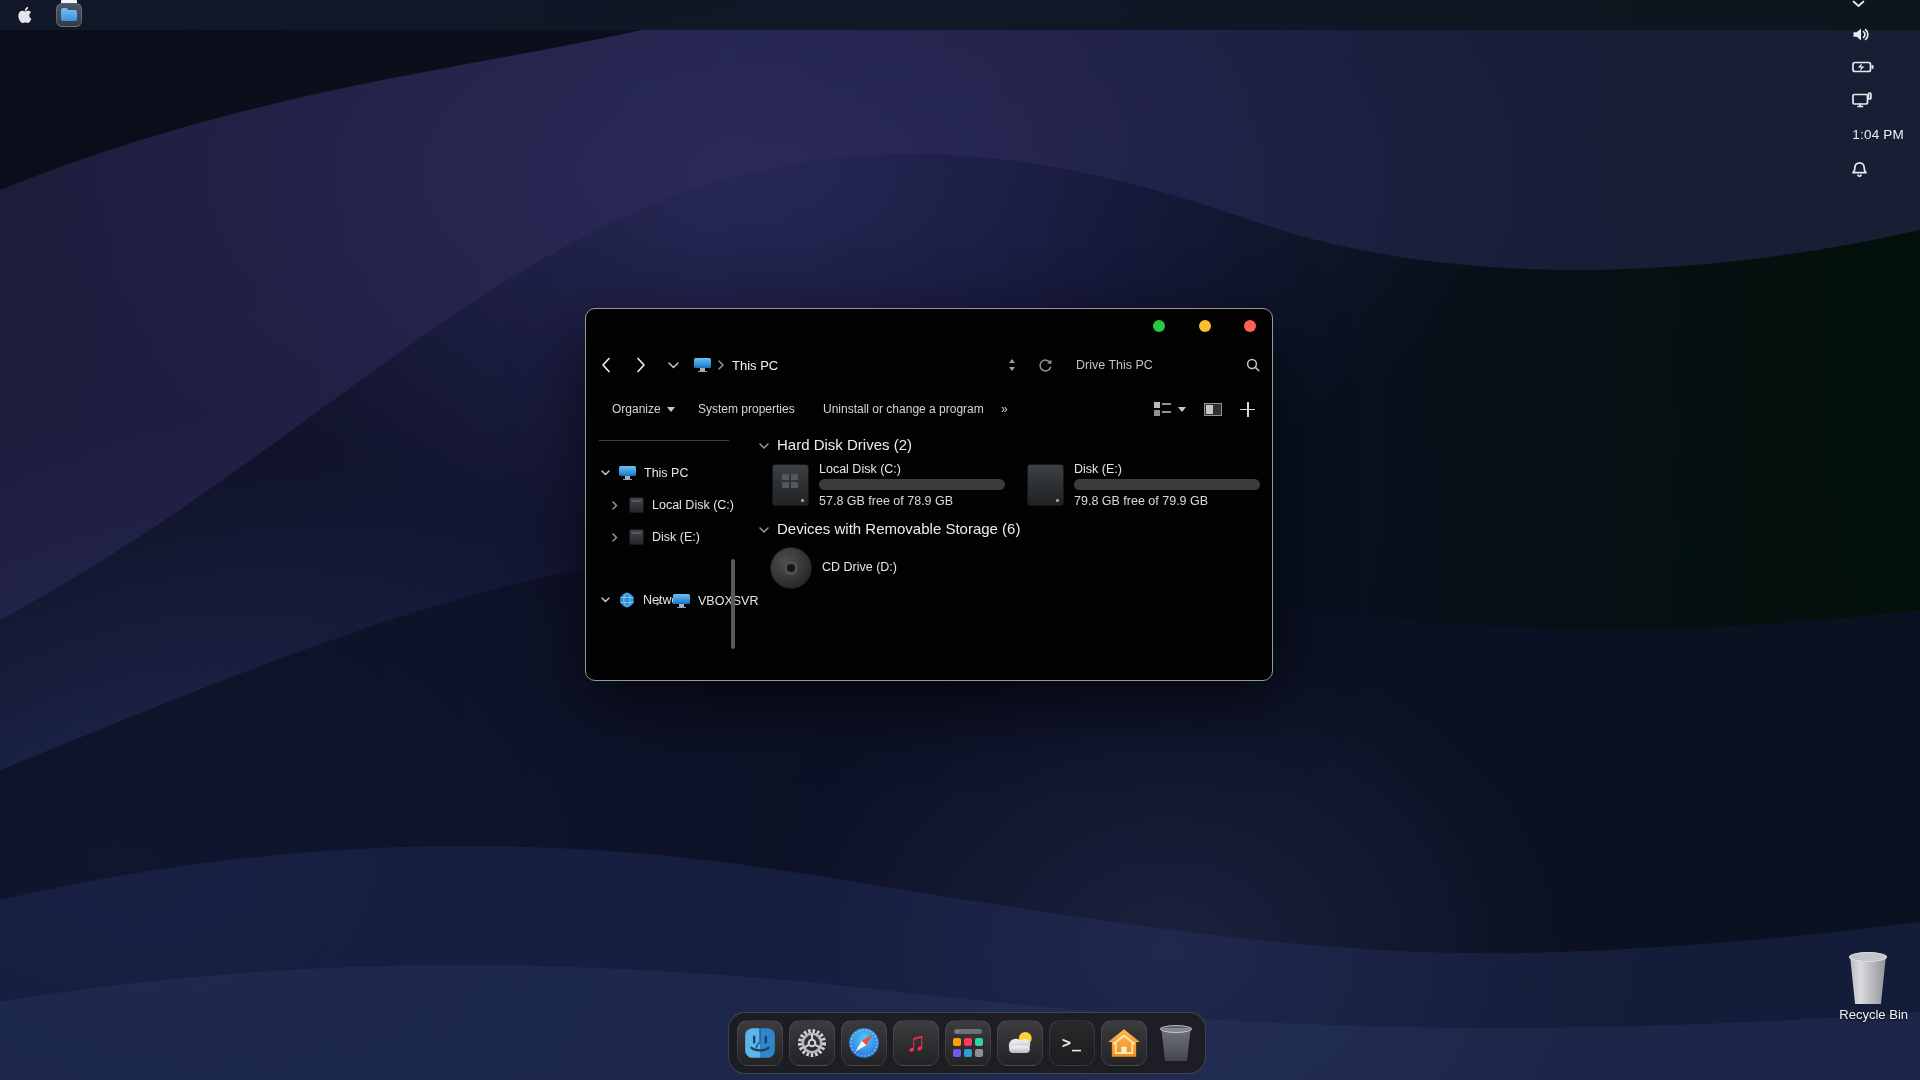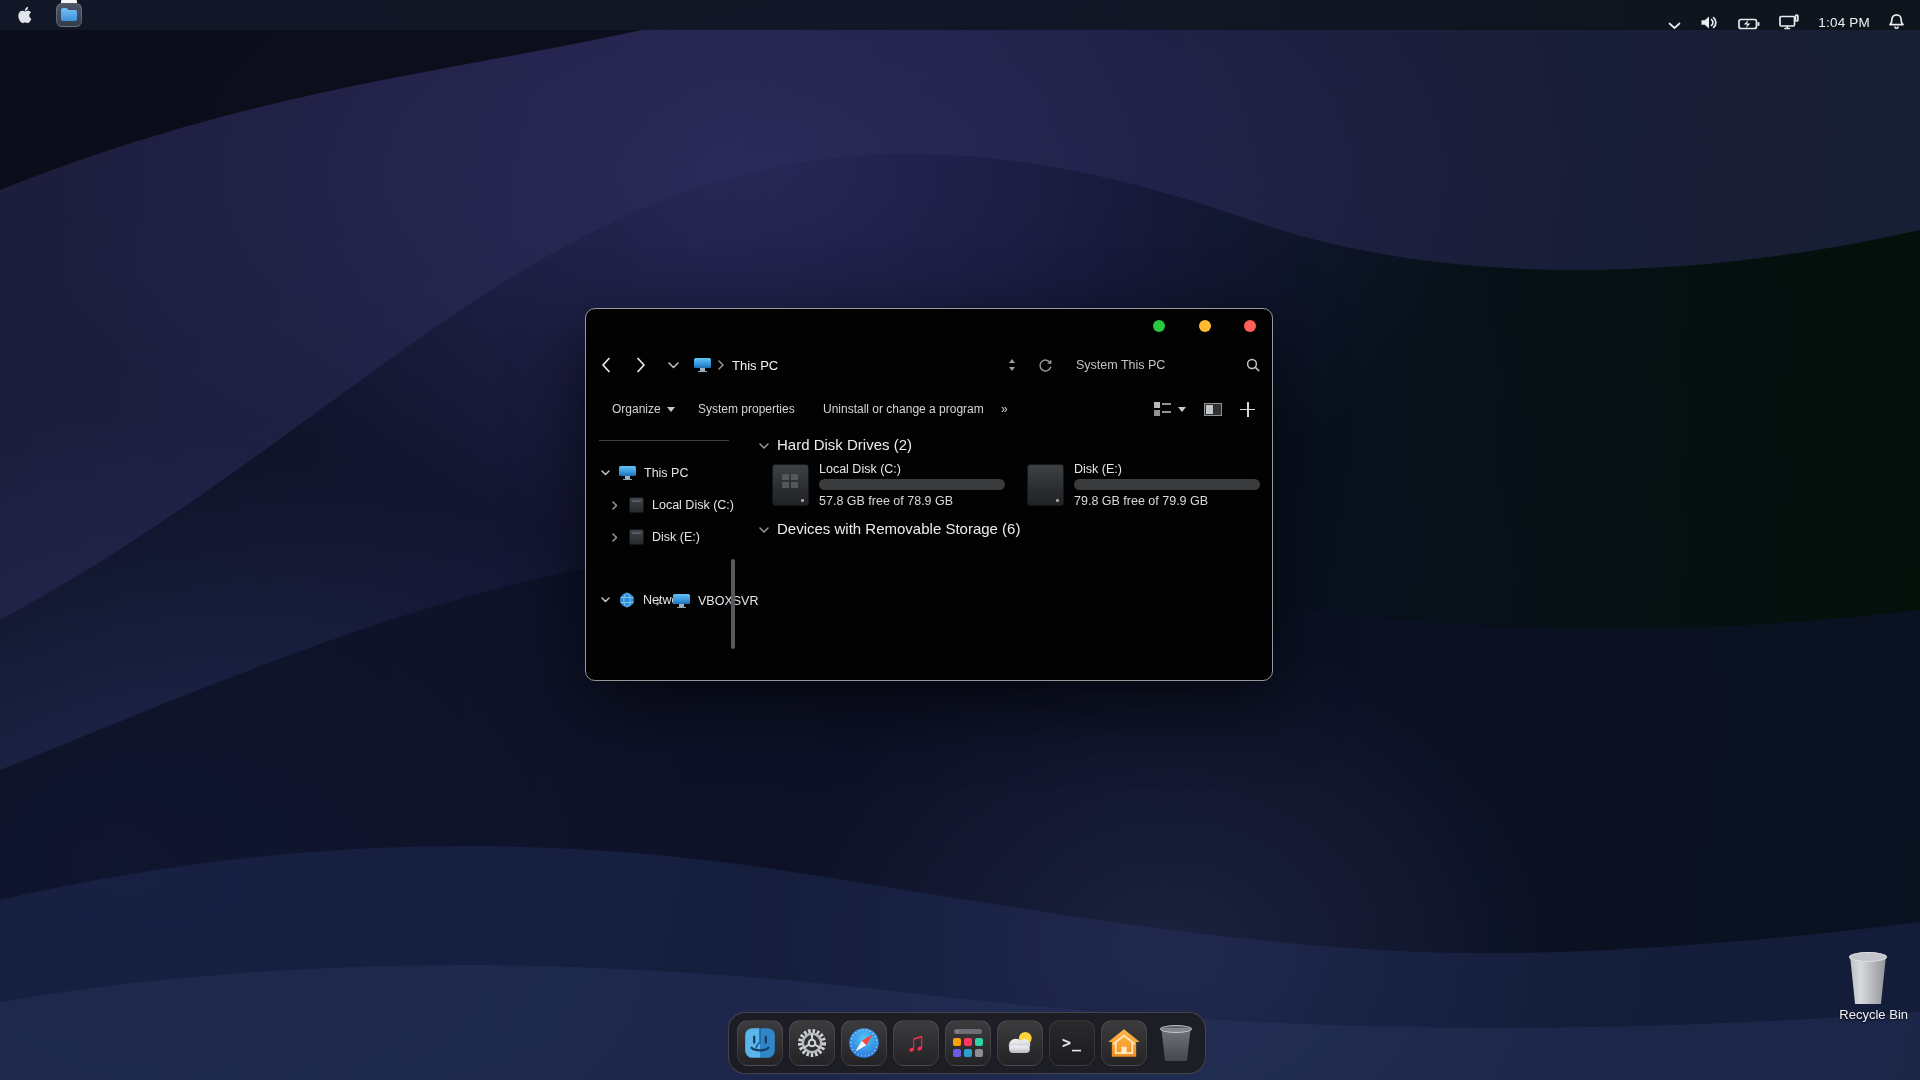--- a/index.html
+++ b/index.html
@@ -21,21 +21,21 @@
     display:flex;align-items:center;justify-content:space-between;z-index:5;}
   .mb-left{display:flex;align-items:center;height:100%;}
   .mb-apple{margin-left:17px;display:flex;align-items:center;}
   .mb-files{margin-left:22px;position:relative;width:30px;height:30px;}
   .mb-files .paper{position:absolute;left:7px;top:0;width:16px;height:6px;background:#f2f4f6;border-radius:1px;}
   .mb-files .tile{position:absolute;left:2px;top:3px;width:26px;height:24px;border-radius:6px;
     background:linear-gradient(180deg,#4b5666,#323c49);border:1px solid rgba(255,255,255,0.18);box-sizing:border-box;}
   .mb-files .folder{position:absolute;left:7px;top:10px;width:16px;height:11px;border-radius:2px;
     background:linear-gradient(180deg,#6db9f1,#3d92da);}
   .mb-files .folder:before{content:"";position:absolute;left:0;top:-2px;width:7px;height:3px;border-radius:2px 2px 0 0;background:#6db9f1;}
-  .mb-right{display:flex;align-items:flex-end;gap:19px;margin-right:16px;height:100%;}
+  .mb-right{display:flex;align-items:flex-start;gap:19px;margin-right:16px;height:100%;flex-direction:column;}
   .mb-right svg{display:block;}
   .mb-time{font-size:13.5px;color:#eceff3;letter-spacing:.2px;}
   
   #explorer{position:absolute;left:585px;top:308px;width:688px;height:373px;
     background:#020203;border:1px solid #97979c;border-radius:10px;box-sizing:border-box;
     box-shadow:0 24px 70px rgba(0,0,0,0.65);z-index:4;}
   .titlebar{position:absolute;left:0;top:0;width:100%;height:34px;}
   .tl-dot{position:absolute;top:11px;width:12px;height:12px;border-radius:50%;}
   .tl-max{left:567px;} .tl-min{left:613px;} .tl-close{left:658px;}
   
@@ -249,21 +249,21 @@
         <svg width="8" height="12" viewBox="0 0 8 12">
           <path fill="#9a9da1" d="M4 0 7 4H1zM4 12 1 8h6z"></path>
         </svg>
       </span>
       <span class="nav-ic nav-refresh">
         <svg width="15" height="15" viewBox="0 0 15 15">
           <path class="st-gray" d="M12.6 9.2a5.4 5.4 0 1 1-.4-4.3"></path>
           <path fill="#93969a" d="M13.4 1.6v4.2H9.2z"></path>
         </svg>
       </span>
-      <span class="search-label">System This PC</span>
+      <span class="search-label">Drive This PC</span>
       <span class="nav-ic search-mag">
         <svg width="14" height="14" viewBox="0 0 14 14">
           <circle cx="6" cy="6" r="4.4" class="st-dim"></circle>
           <path class="st-dim" d="M9.4 9.4 12.8 12.8"></path>
         </svg>
       </span>
     </div>
 
     <div class="toolbar">
       <span class="tb-item tb-organize">
@@ -401,20 +401,24 @@
         <span class="drive-free">79.8 GB free of 79.9 GB</span>
       </div>
 
       <div class="sec-hdr" style="top:91px;">
         <span class="chev"><svg width="10" height="7" viewBox="0 0 10 7">
               <path class="st-gray" d="M1 1 L5 5 L9 1"></path>
             </svg></span>
         <span>Devices with Removable Storage (6)</span>
       </div>
 
+      <div class="cd-item" style="left:14px;top:118px;width:200px;height:44px;">
+        <span class="cd-ic"></span>
+        <span class="cd-name">CD Drive (D:)</span>
+      </div>
 
     </div>
   </div>
 
   <div id="dock">
 
     <div class="dock-tile">
       <svg width="36" height="36" viewBox="0 0 34 34">
         <defs>
             <linearGradient id="fg" x1="0" y1="0" x2="1" y2="0">

